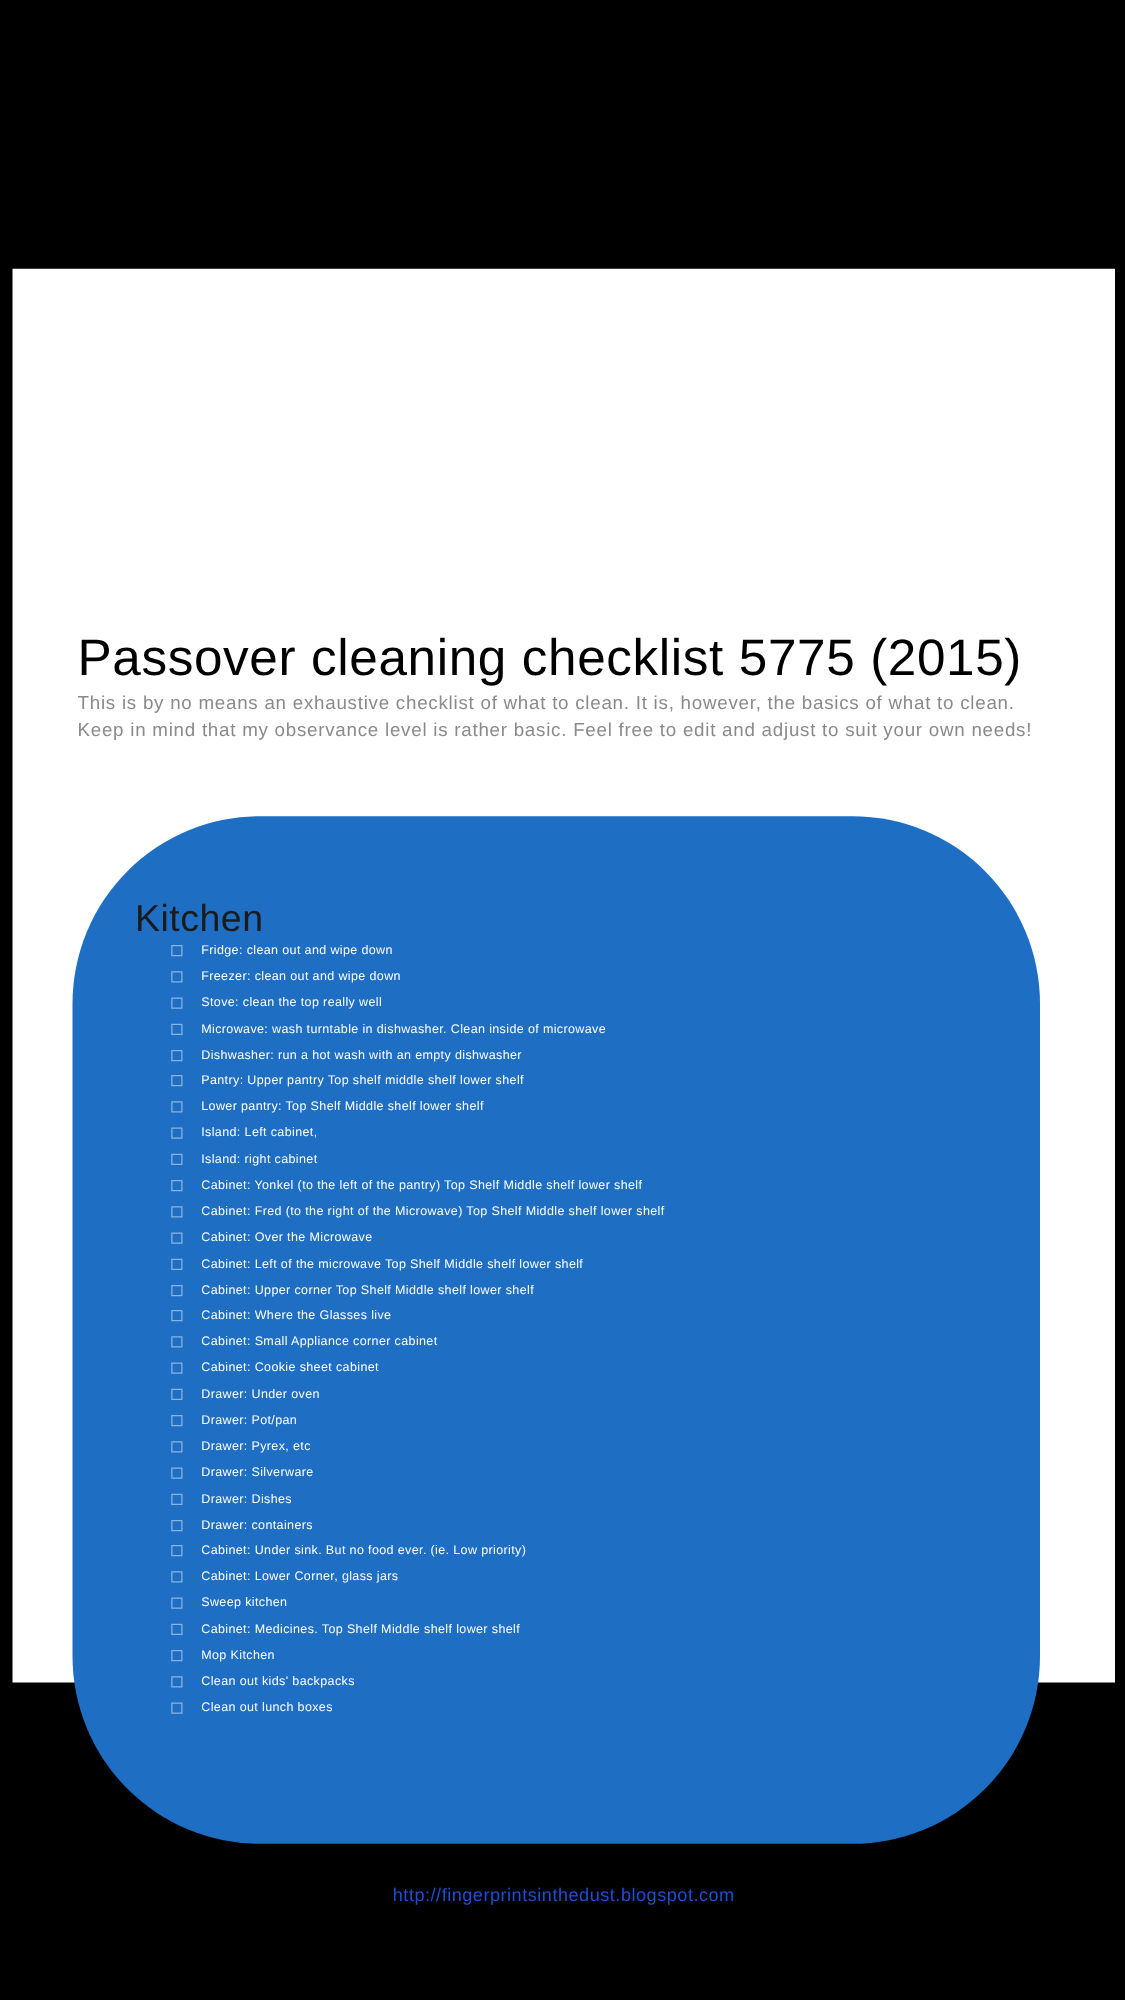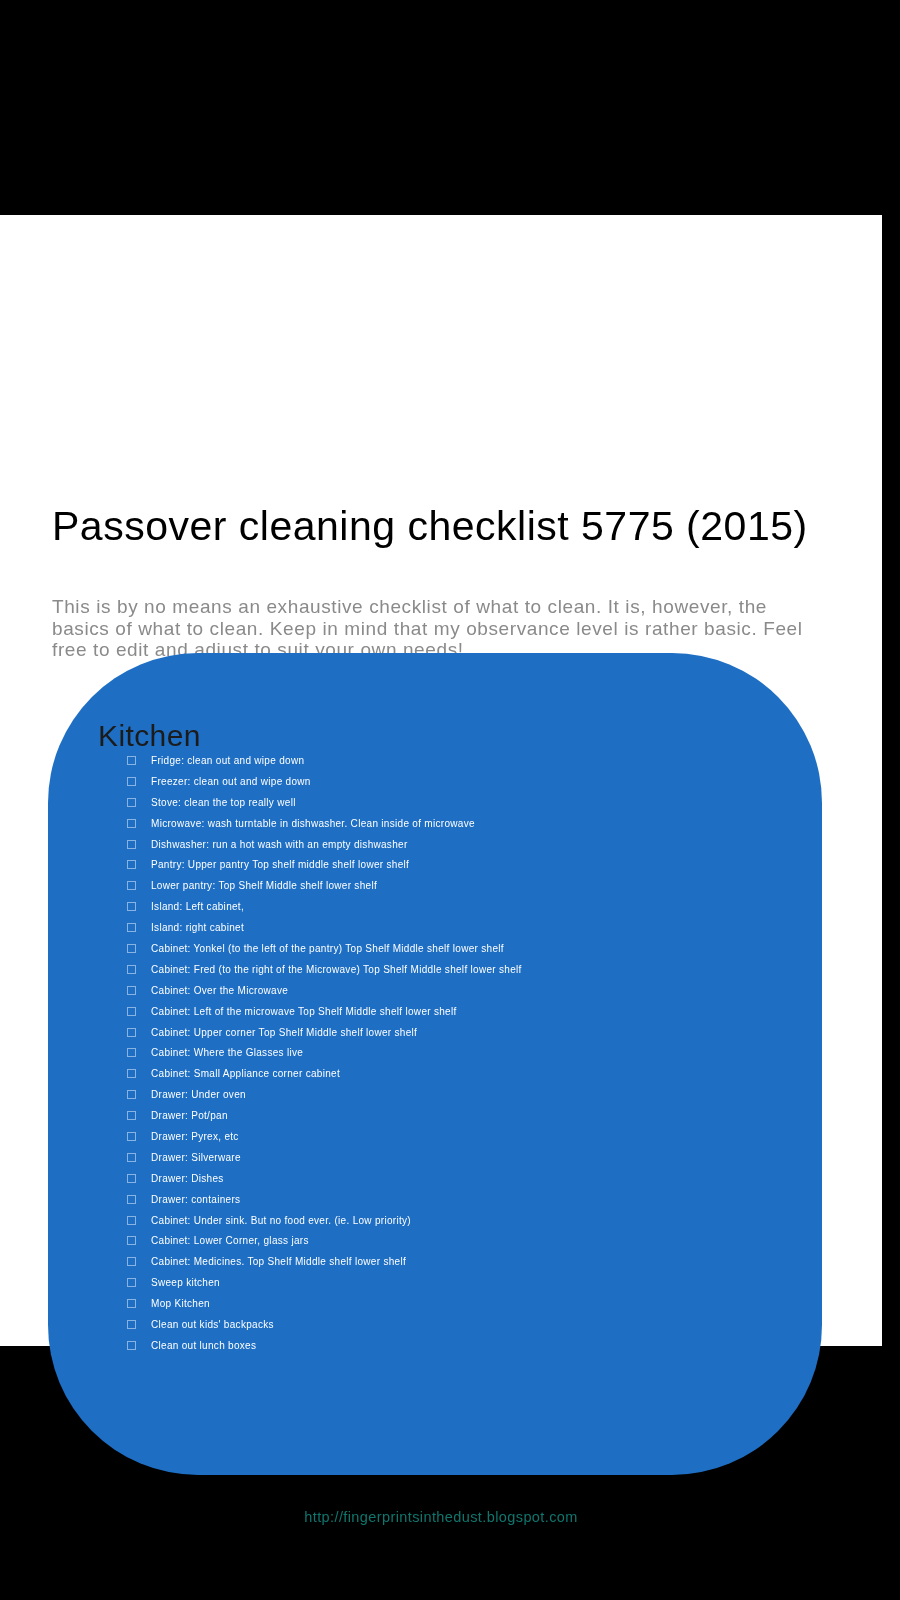--- a/index.html
+++ b/index.html
@@ -13,42 +13,41 @@
   *{margin:0;padding:0;box-sizing:border-box;}
   html,body{width:900px;height:1600px;}
   body{
     background:var(--frame-bg);
     font-family:"Liberation Sans", sans-serif;
     position:relative;
     overflow:hidden;
   }
   .page{
     position:absolute;
-    left:0; top:215px;
+    left:10px; top:215px;
     width:882px; height:1131px;
     background:var(--page-bg);
   }
   .doc-title{
     position:absolute;
     left:52px; top:288px;
     font-size:41px;
     font-weight:400;
     color:#000000;
     letter-spacing:0.5px;
     white-space:nowrap;
   }
   .doc-subtitle{
     position:absolute;
     left:52px; top:337px;
     width:776px;
-    font-size:19px;
+    font-size:15px;
     line-height:21.5px;
     letter-spacing:0.6px;
     color:var(--subtitle-text);
-    margin-top:44px;
   }
   .blob{
     position:absolute;
     left:48px; top:438px;
     width:774px; height:822px;
     background:var(--blob);
     border-radius:150px;
   }
   .section-heading{
     position:absolute;
@@ -80,21 +79,21 @@
     color:var(--item-text);
     white-space:nowrap;
   }
   .footer-url{
     position:absolute;
     left:0; top:1294px;
     width:882px;
     text-align:center;
     font-size:14.5px;
     letter-spacing:0.4px;
-    color:#0f766e;
+    color:#1d4ed8;
   }
 </style>
 </head>
 <body>
 
 <div class="page">
   <h1 class="doc-title">Passover cleaning checklist 5775 (2015)</h1>
   <p class="doc-subtitle">This is by no means an exhaustive checklist of what to clean. It is, however, the basics of what to clean. Keep in mind that my observance level is rather basic. Feel free to edit and adjust to suit your own needs!</p>
 
   <div class="blob">
@@ -159,20 +158,24 @@
         <div class="check-row">
           <span class="checkbox"></span>
           <span class="check-label">Cabinet: Where the Glasses live</span>
         </div>
         <div class="check-row">
           <span class="checkbox"></span>
           <span class="check-label">Cabinet: Small Appliance corner cabinet</span>
         </div>
         <div class="check-row">
           <span class="checkbox"></span>
+          <span class="check-label">Cabinet: Cookie sheet cabinet</span>
+        </div>
+        <div class="check-row">
+          <span class="checkbox"></span>
           <span class="check-label">Drawer: Under oven</span>
         </div>
         <div class="check-row">
           <span class="checkbox"></span>
           <span class="check-label">Drawer: Pot/pan</span>
         </div>
         <div class="check-row">
           <span class="checkbox"></span>
           <span class="check-label">Drawer: Pyrex, etc</span>
         </div>
@@ -191,25 +194,25 @@
         <div class="check-row">
           <span class="checkbox"></span>
           <span class="check-label">Cabinet: Under sink. But no food ever. (ie. Low priority)</span>
         </div>
         <div class="check-row">
           <span class="checkbox"></span>
           <span class="check-label">Cabinet: Lower Corner, glass jars</span>
         </div>
         <div class="check-row">
           <span class="checkbox"></span>
+          <span class="check-label">Sweep kitchen</span>
+        </div>
+        <div class="check-row">
+          <span class="checkbox"></span>
           <span class="check-label">Cabinet: Medicines. Top Shelf Middle shelf lower shelf</span>
-        </div>
-        <div class="check-row">
-          <span class="checkbox"></span>
-          <span class="check-label">Sweep kitchen</span>
         </div>
         <div class="check-row">
           <span class="checkbox"></span>
           <span class="check-label">Mop Kitchen</span>
         </div>
         <div class="check-row">
           <span class="checkbox"></span>
           <span class="check-label">Clean out kids' backpacks</span>
         </div>
         <div class="check-row">

